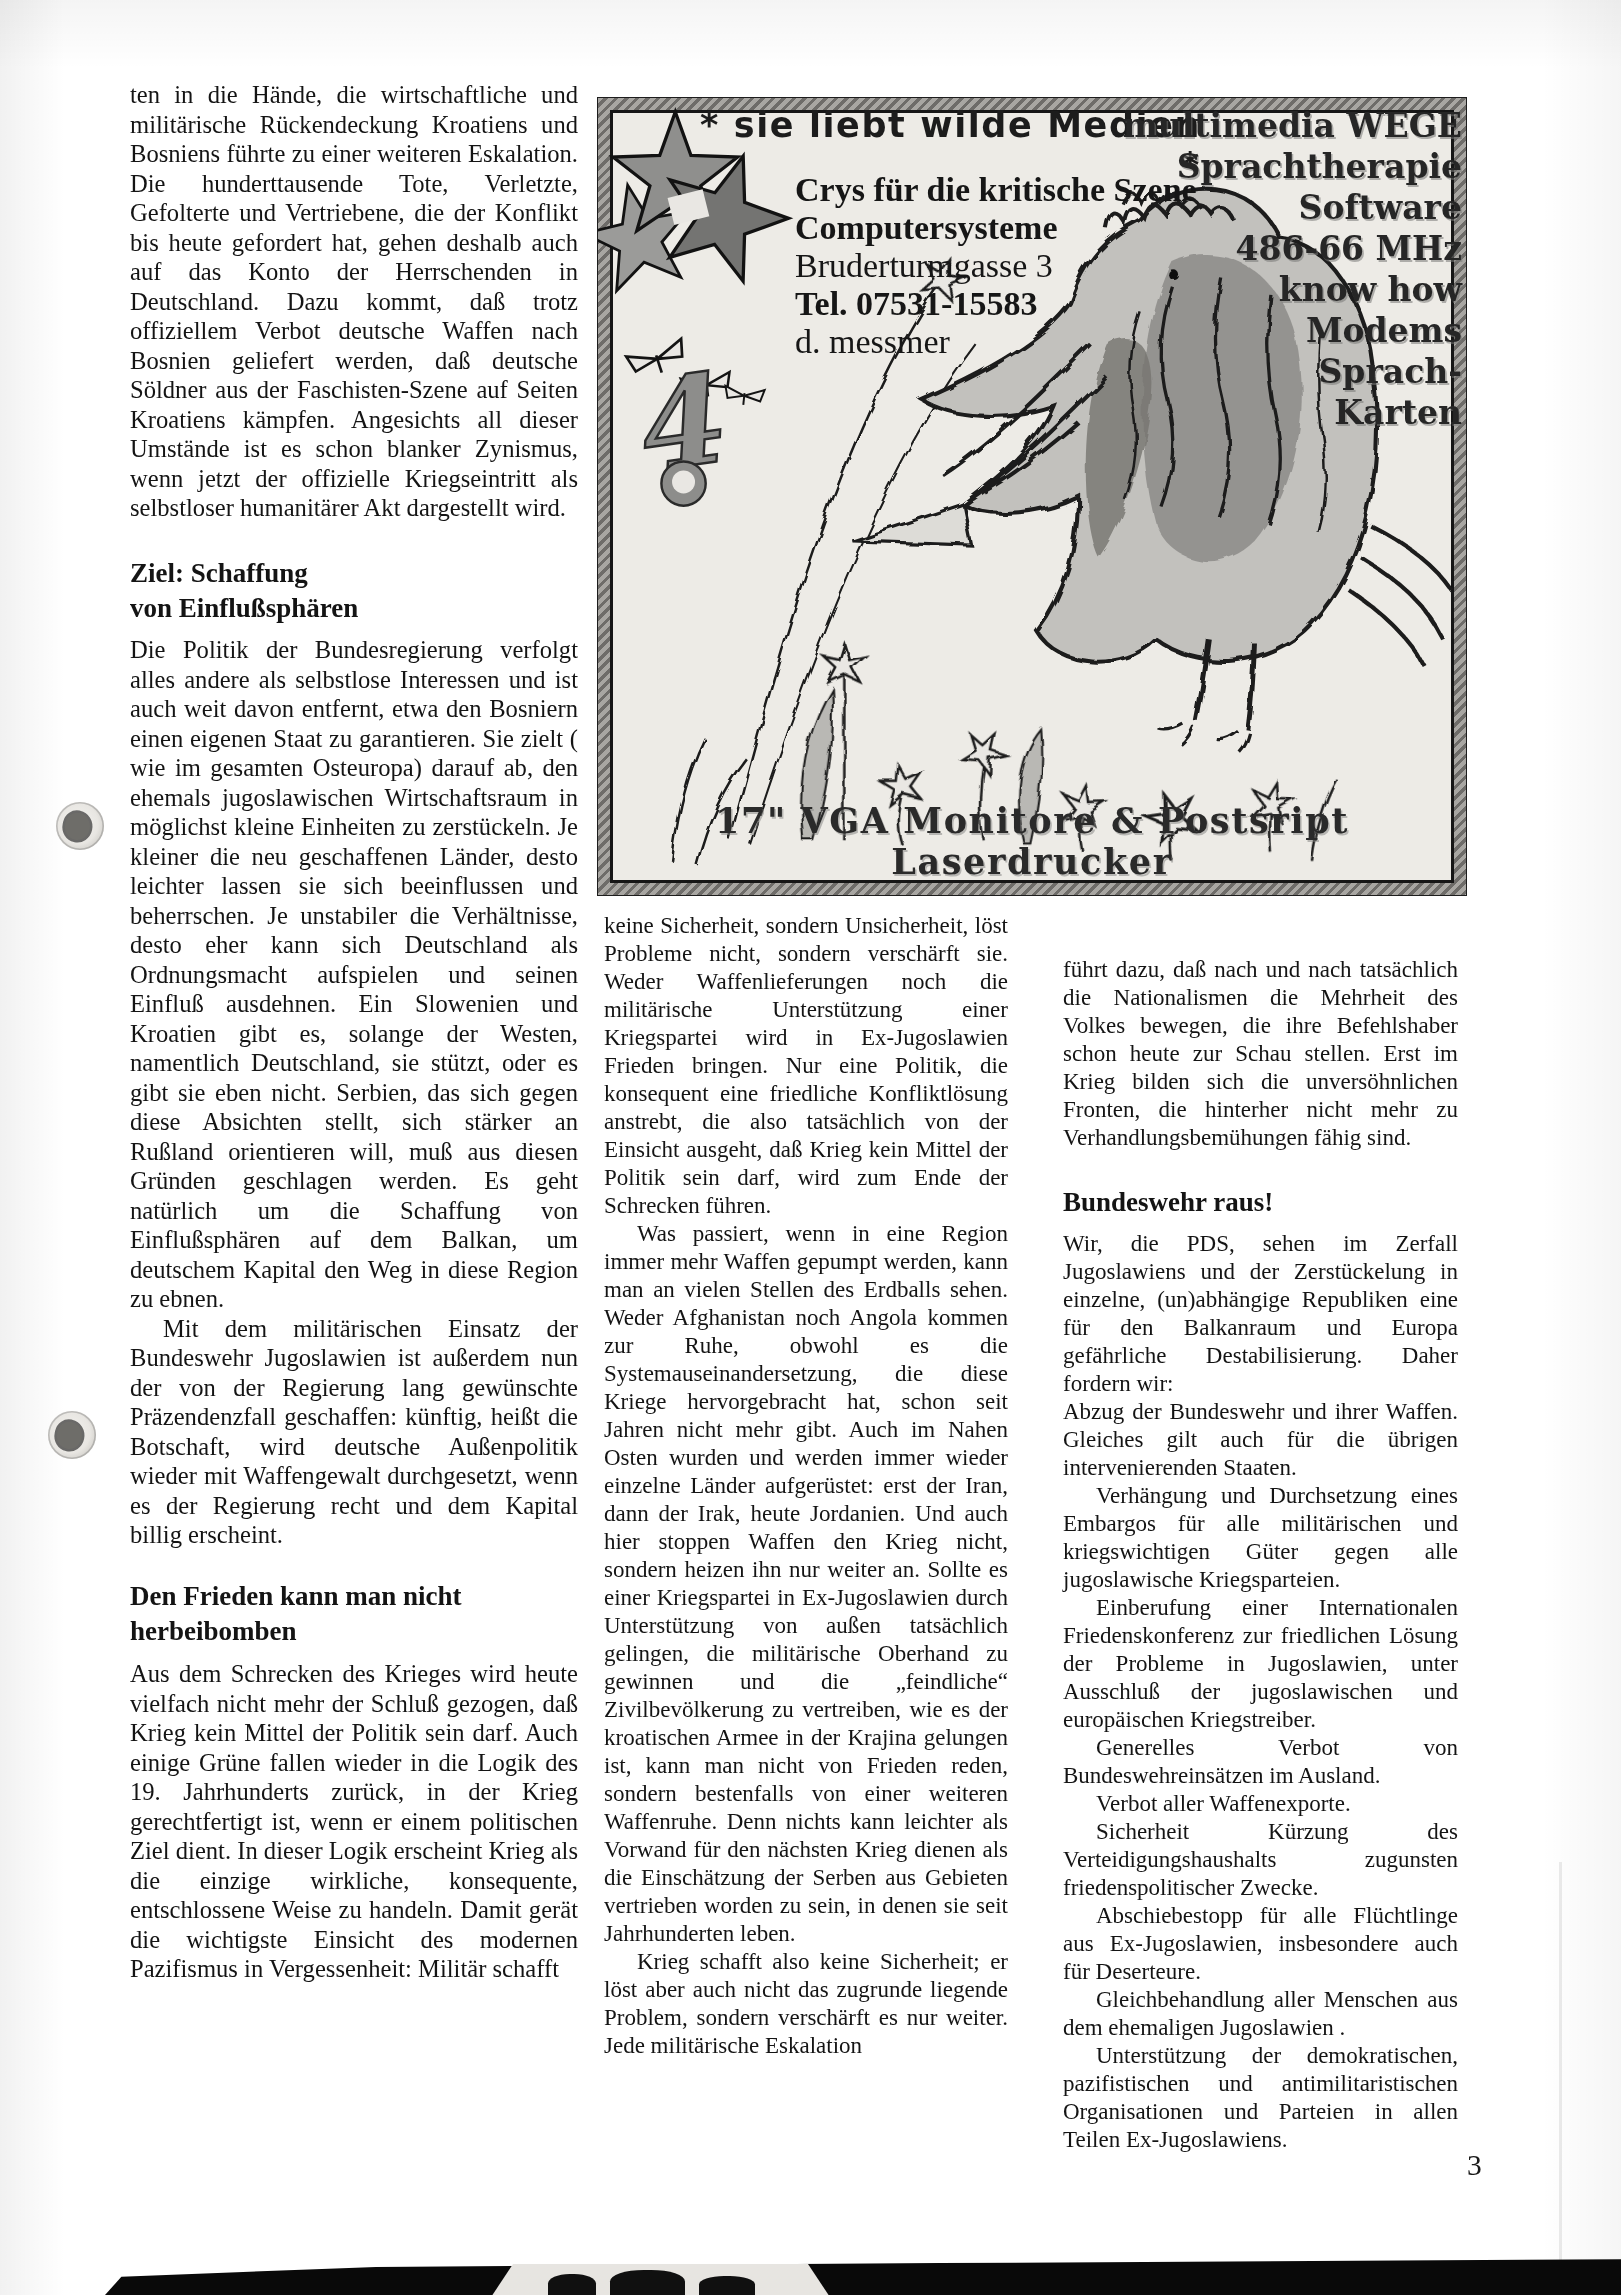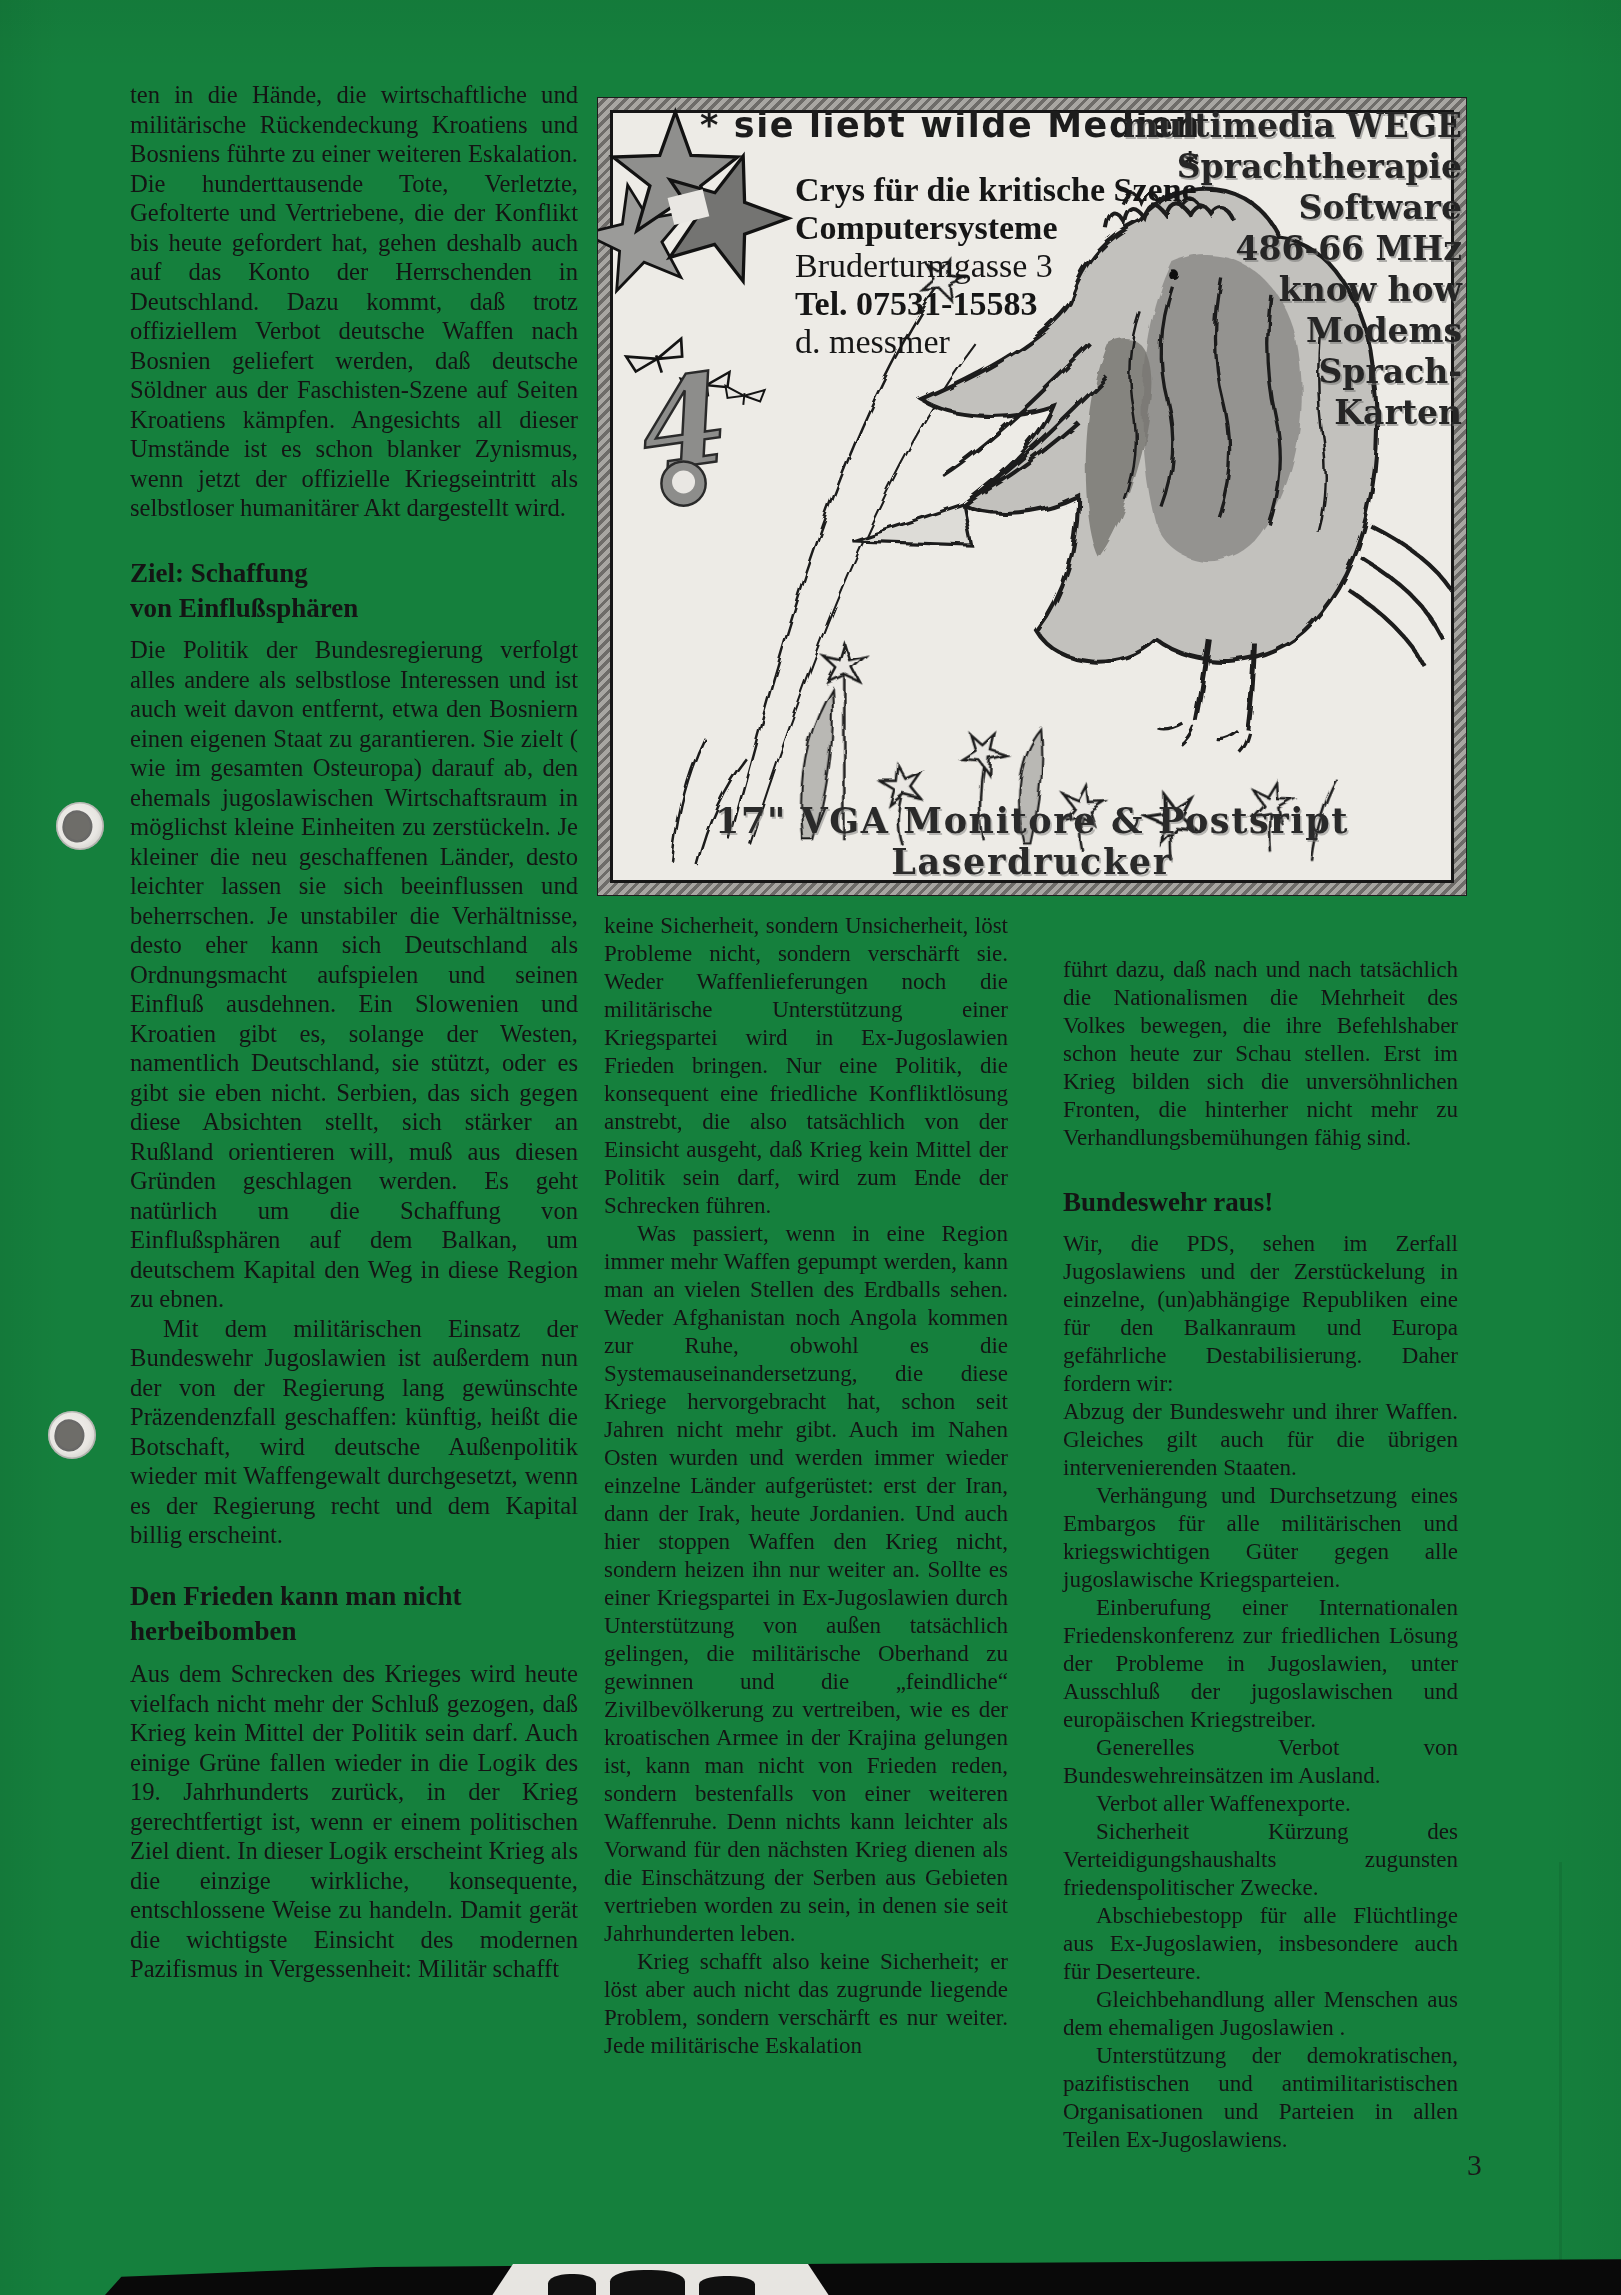--- a/index.html
+++ b/index.html
@@ -1,16 +1,16 @@
 <!DOCTYPE html>
 <html lang="de" style="font-size:13px"><head>
 <meta charset="utf-8">
 <style>
   html,body{margin:0;padding:0;background:#555;}
-  .page{position:relative;width:1622px;height:2295px;background:#15803d;overflow:hidden;
+  .page{position:relative;width:1622px;height:2295px;background:#ffffff;overflow:hidden;
         font-family:"Liberation Serif",serif;color:#141414;}
   .page::before{content:'';position:absolute;inset:0;pointer-events:none;
         background:linear-gradient(90deg,rgba(0,0,0,.055),rgba(0,0,0,0) 4%,rgba(0,0,0,0) 95%,rgba(0,0,0,.04)),
                    linear-gradient(180deg,rgba(0,0,0,.045),rgba(0,0,0,0) 3%);}
   
   .col{position:absolute;text-align:justify;hyphens:auto;-webkit-hyphens:auto;}
   .col p{margin:0;}
   .col p.ind{text-indent:33px;}
   .col-left{left:130px;top:80px;width:448px;font-size:24.6px;line-height:29.5px;}
   .col-mid{left:604px;top:912px;width:404px;font-size:23px;line-height:28px;}

